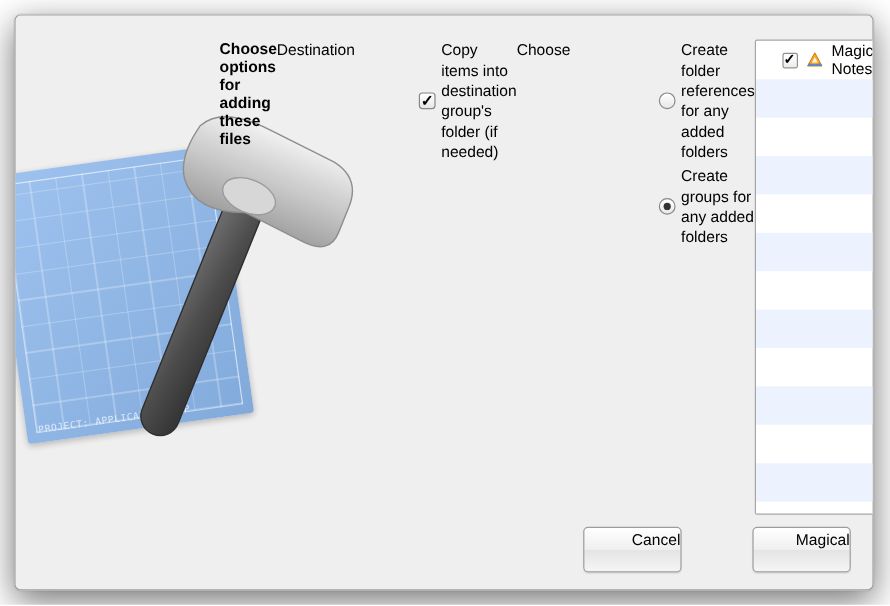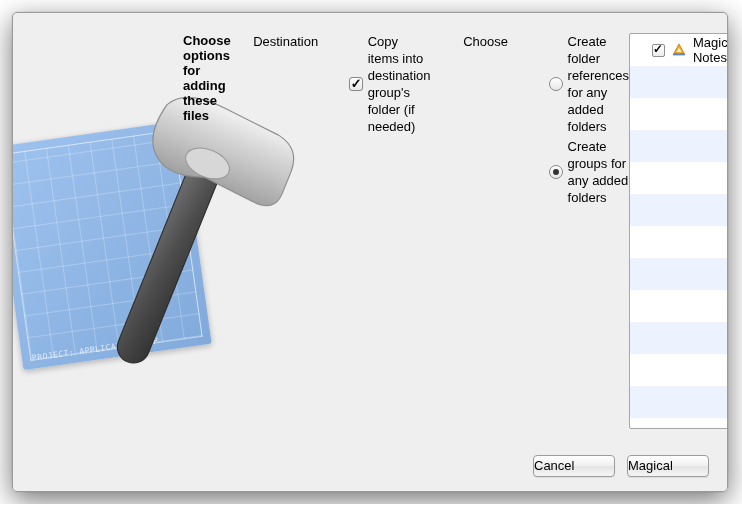--- a/index.html
+++ b/index.html
@@ -31,21 +31,21 @@
     margin-bottom: 22px;
   }
   .row {
     display: flex;
     align-items: flex-start;
     margin-bottom: 10px;
   }
   .row.targets-row { flex: 1; min-height: 0; }
   .label {
     width: 118px;
-    text-align: center;
+    text-align: left;
     padding-right: 8px;
     padding-top: 1px;
     font-size: 13px;
   }
   .field { flex: 1; display: flex; flex-direction: column; gap: 3px; }
   .opt {
     display: flex; align-items: center; gap: 5px;
     font-size: 13px; line-height: 17px;
   }
   .chk, .rdo {
@@ -94,27 +94,28 @@
   }
   .app-icon {
     width: 16px; height: 16px; flex: 0 0 16px;
   }
   .footer {
     position: absolute;
     right: 18px; bottom: 14px;
     display: flex; gap: 12px;
   }
   .btn {
-    width: 82px; height: 22px;
-    font-size: 13px; text-align: left; line-height: 20px;
+    width: 82px; height: 38px;
+    font-size: 13px; text-align: right; line-height: 20px;
     border: 1px solid #9d9d9d;
     border-radius: 4px;
     background: linear-gradient(#ffffff,#efefef 50%,#e4e4e4 51%,#f5f5f5);
     box-shadow: 0 1px 0 rgba(255,255,255,0.6) inset, 0 1px 1px rgba(0,0,0,0.08);
     cursor: default;
+    margin-left: 47px;
   }
   
   .art {
     position: absolute; left: -6px; top: 90px;
     width: 250px; height: 320px;
     pointer-events: none;
     opacity: 0.98;
   }
   .blueprint {
     position: absolute; left: 0; top: 30px;

